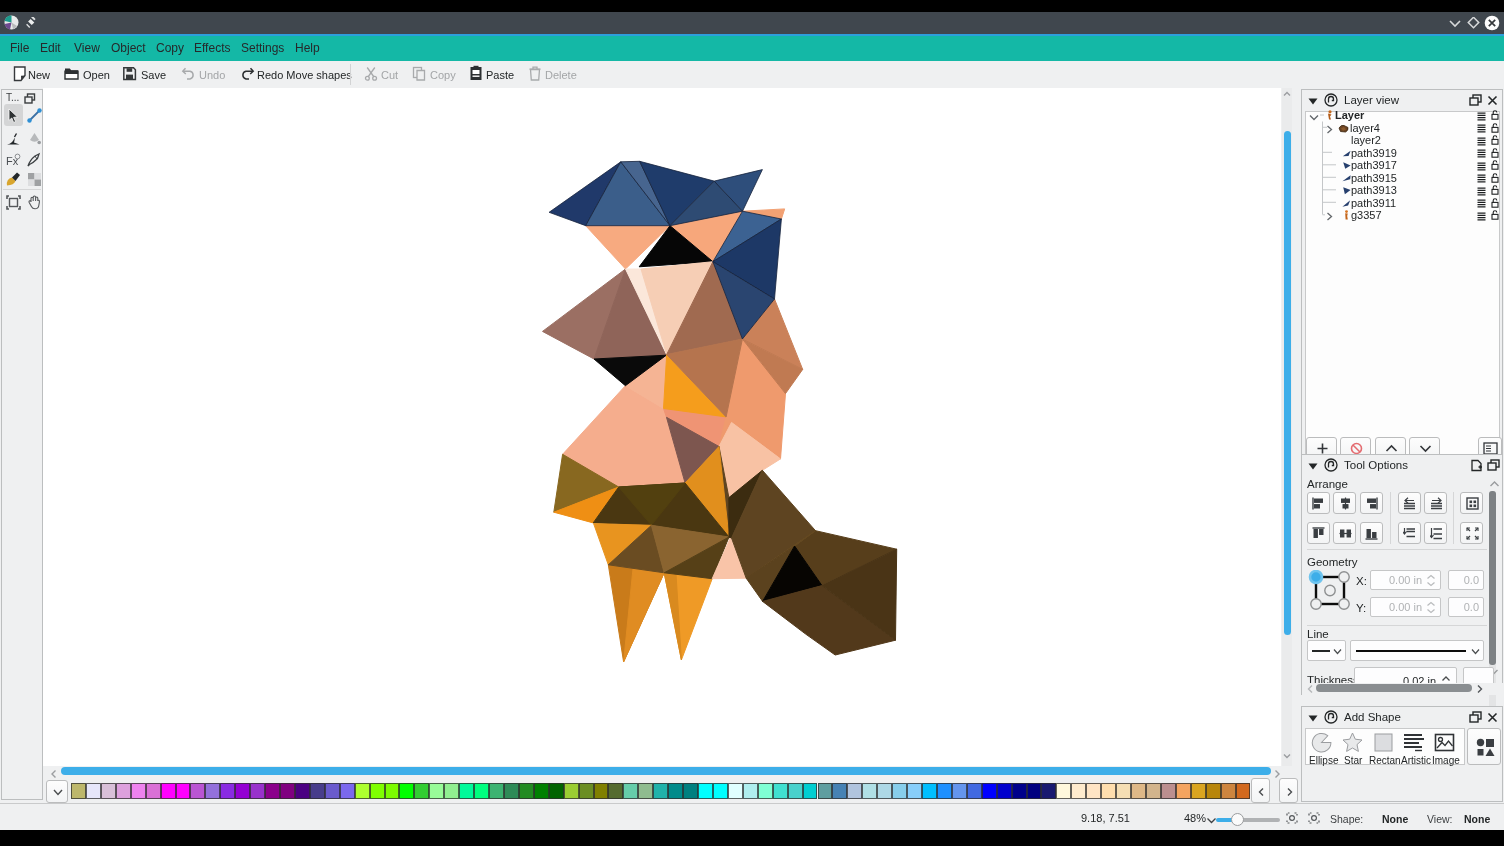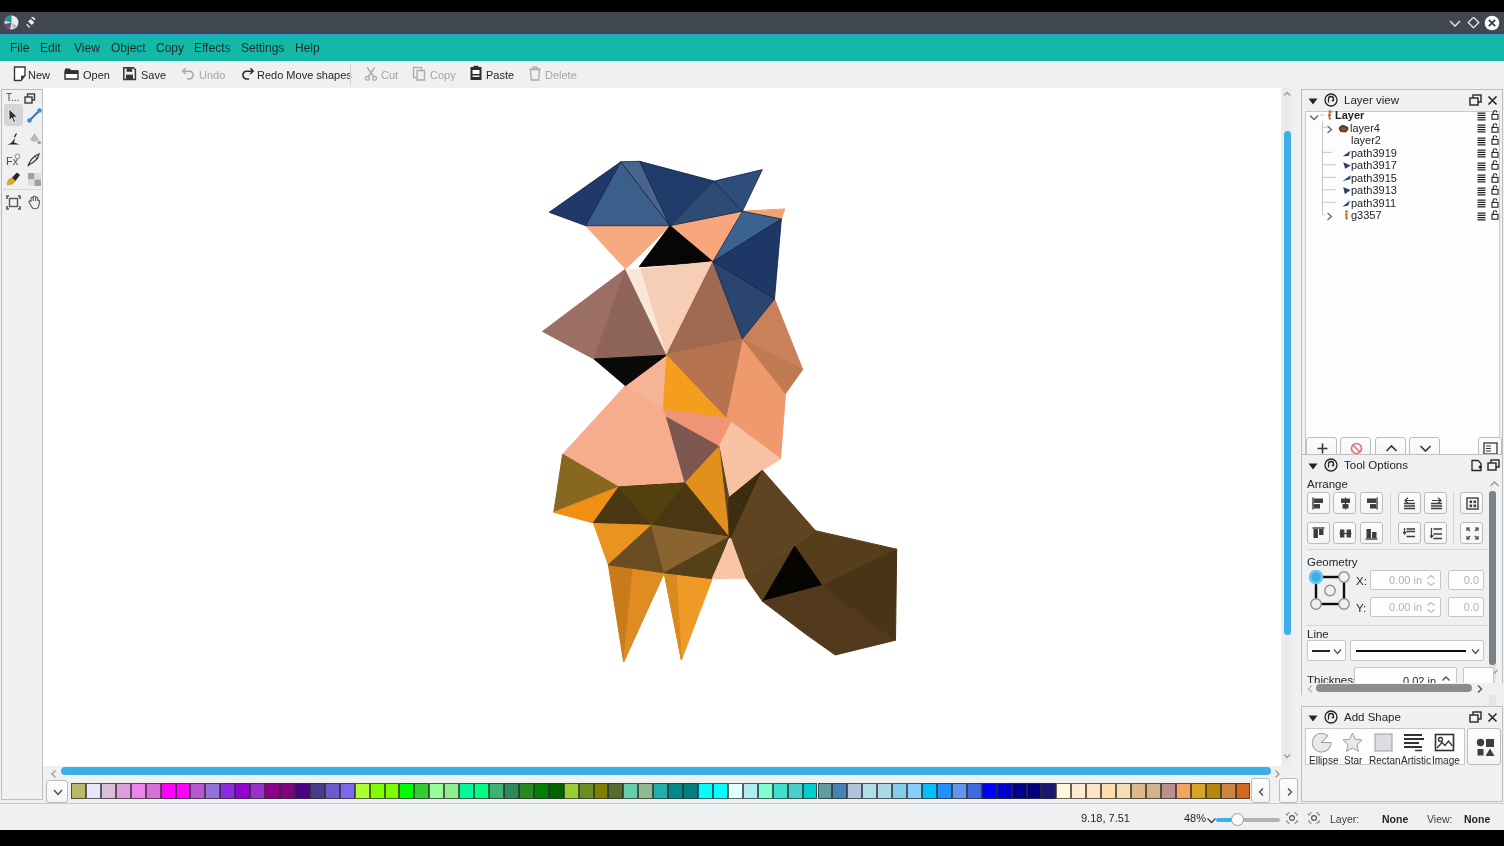--- a/index.html
+++ b/index.html
@@ -817,18 +817,18 @@
         <path d="M1 3.5 V1 H3.5 M8.5 1 H11 V3.5 M11 8.5 V11 H8.5 M3.5 11 H1 V8.5" stroke-dasharray="2 1.4"></path>
         <circle cx="6" cy="6" r="2.4"></circle>
       </g>
     </svg>
     <svg class="abs" style="left:1308px;top:8px" width="12" height="13" viewBox="0 0 12 13">
       <g stroke="#54575a" fill="none" stroke-width="1.2">
         <path d="M1 3.5 V1 H3.5 M8.5 1 H11 V3.5 M11 8.5 V11 H8.5 M3.5 11 H1 V8.5" stroke-dasharray="2 1.4"></path>
         <circle cx="6" cy="6" r="2.4"></circle>
       </g>
     </svg>
-    <span class="abs" style="left:1330px;top:9px;color:#3b3e40">Layer:</span>
+    <span class="abs" style="left:1330px;top:9px;color:#3b3e40">Shape:</span>
     <span class="abs" style="left:1382px;top:9px;font-weight:bold">None</span>
     <span class="abs" style="left:1427px;top:9px;color:#3b3e40">View:</span>
     <span class="abs" style="left:1464px;top:9px;font-weight:bold">None</span>
   </div>
 </div>
 
 </body></html>

